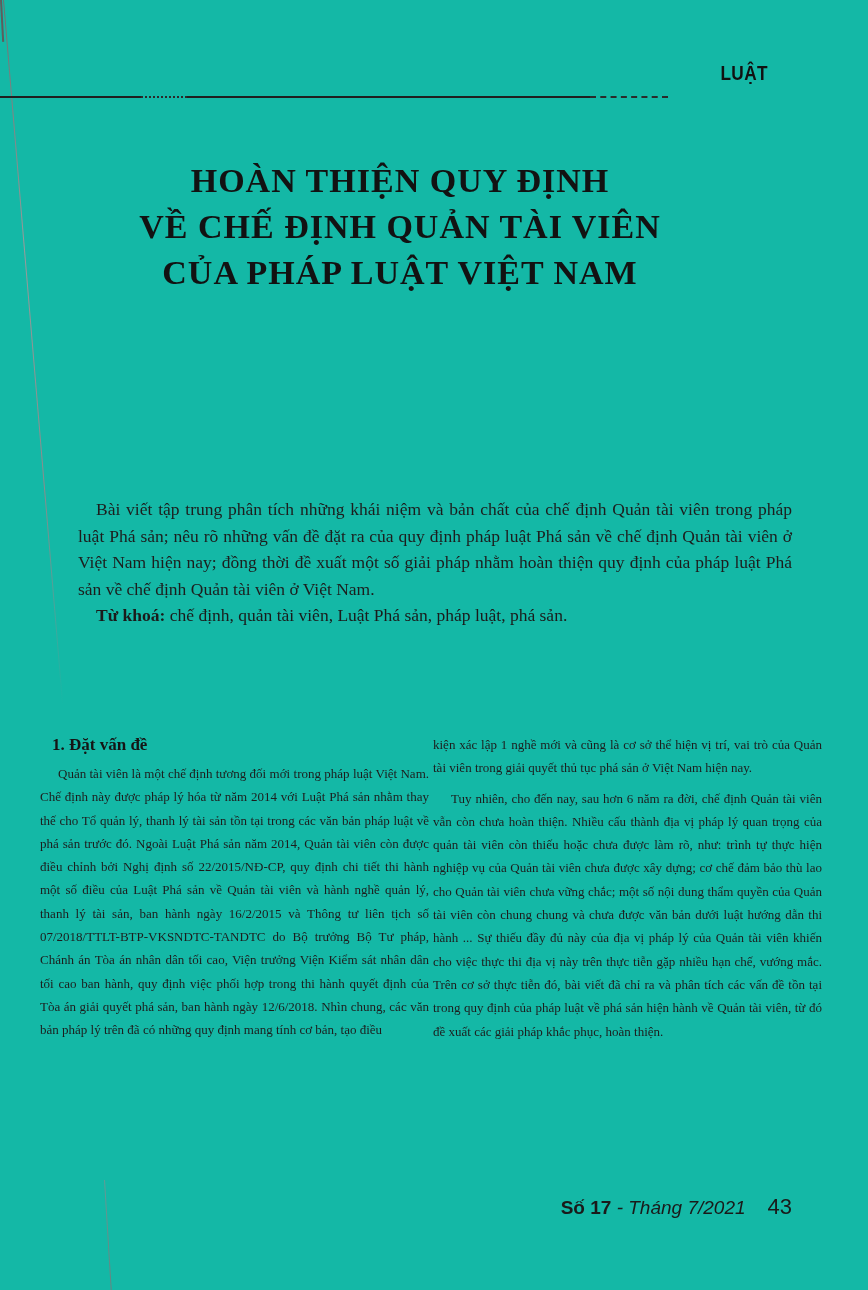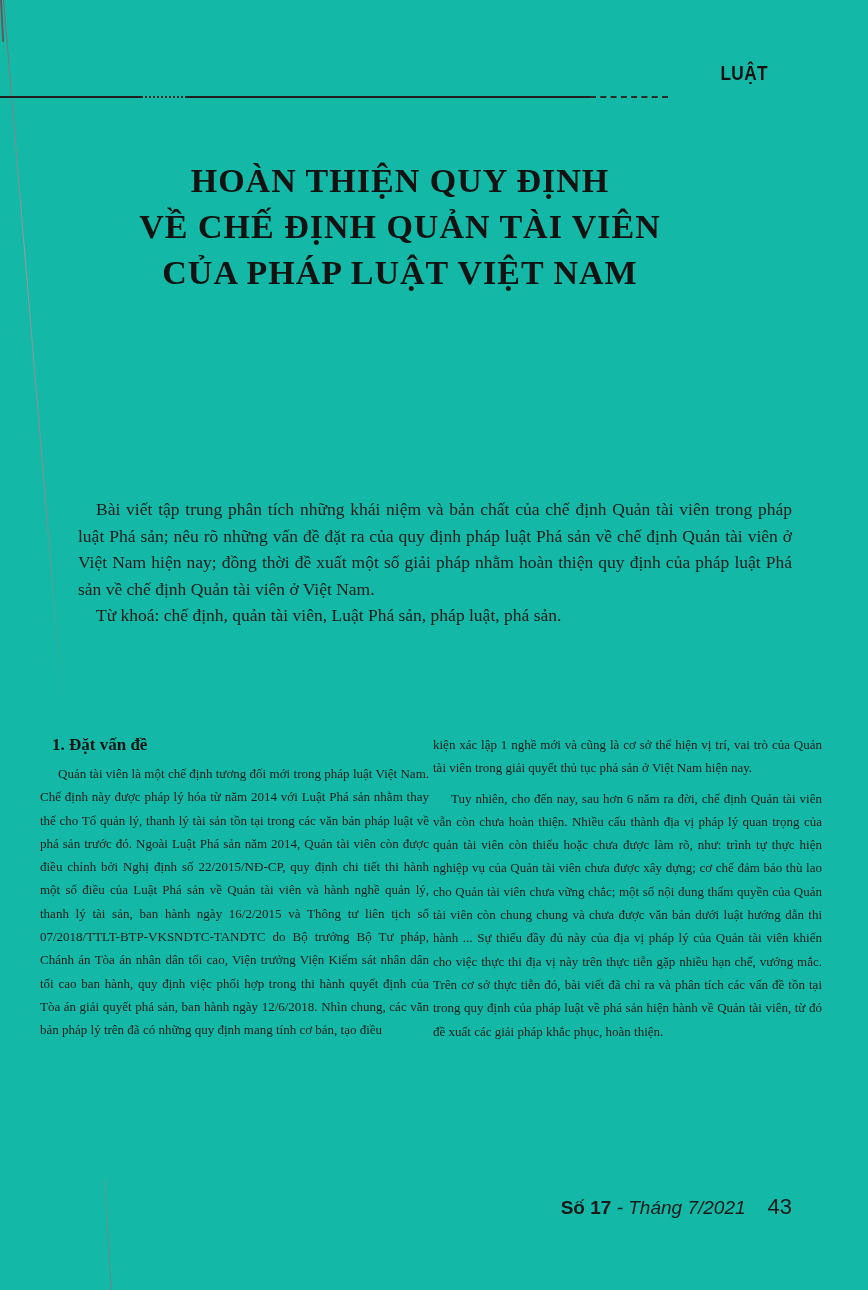--- a/index.html
+++ b/index.html
@@ -48,21 +48,21 @@
   .author-bullet{font-size:14px;margin-right:9px;position:relative;top:-1px;}
 
   
   .abstract{position:absolute;top:496px;left:78px;width:714px;}
   .abstract-heading{font-weight:bold;font-size:18px;margin:0 0 4px 14px;letter-spacing:0.3px;}
   .abstract-body{
     margin:0;font-size:17.5px;line-height:26.5px;
     text-align:justify;text-indent:18px;color:#1d1d1d;
   }
   .keywords-line{margin:0;font-size:17.5px;line-height:26.5px;text-indent:18px;text-align:justify;}
-  .keywords-label{font-weight:normal;}
+  .keywords-label{font-weight:bold;}
 
   
   .body-columns{
     position:absolute;top:733px;left:40px;width:798px;
     display:flex;gap:4px;
   }
   .col{width:389px;}
   .section-heading{
     font-weight:bold;font-size:17px;line-height:23px;
     margin:0 0 6px 12px;color:#151515;

